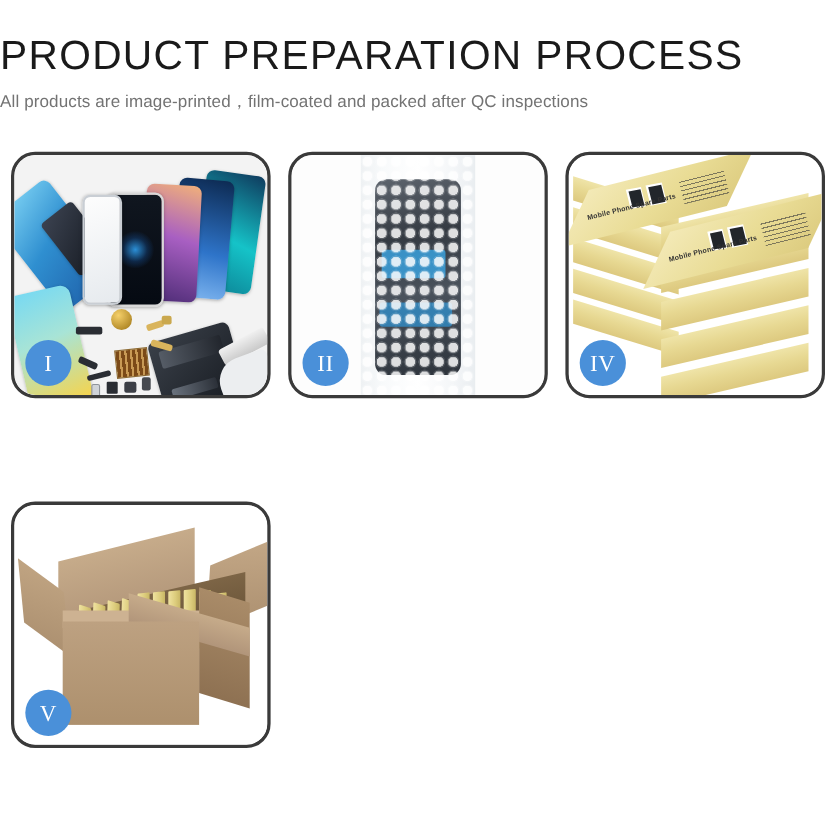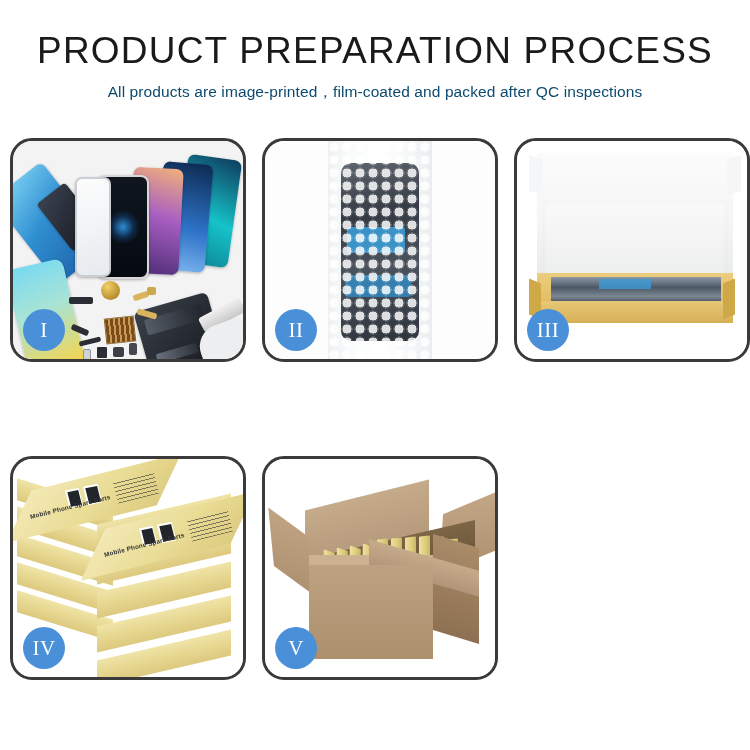--- a/index.html
+++ b/index.html
@@ -7,38 +7,38 @@
   body {
     width: 750px;
     height: 750px;
     background: #ffffff;
     font-family: "Liberation Sans", sans-serif;
     overflow: hidden;
     position: relative;
   }
 
   
-  .header { padding-top: 30px; text-align: center; }
+  .header { padding-top: 30px; text-align: left; }
 
   .page-title {
     font-family: "Liberation Sans", sans-serif;
     font-size: 37px;
     font-weight: 400;
     letter-spacing: 1.2px;
     color: #1a1a1a;
     line-height: 1.15;
     white-space: nowrap;
   }
 
   .page-subtitle {
     margin-top: 9px;
     font-family: "Liberation Sans", sans-serif;
     font-size: 15.5px;
     font-weight: 400;
-    color: #0c4a6e;
+    color: #737373;
     letter-spacing: 0.1px;
     white-space: nowrap;
   }
 
   
   .grid {
     position: absolute;
     left: 10px;
     top: 138px;
     width: 735px;
@@ -435,33 +435,20 @@
   <div class="panel">
     <div class="panel-photo">
       <div class="p2-bg"></div>
       <div class="bw-sleeve"></div>
       <div class="bw-item"></div>
       <div class="bubbles"></div>
     </div>
     <div class="badge">II</div>
   </div>
 
-  <div class="panel">
-    <div class="panel-photo">
-      <div class="p3-bg"></div>
-      <div class="b3-lid"></div>
-      <div class="b3-foam"></div>
-      <div class="b3-tray"></div>
-      <div class="b3-prod"></div>
-      <div class="b3-tray-front"></div>
-      <div class="b3-tray-l"></div>
-      <div class="b3-tray-r"></div>
-    </div>
-    <div class="badge">III</div>
-  </div>
 
   <div class="panel">
     <div class="panel-photo">
       <div class="p4-bg"></div>
       <div class="stackwrap">
         <div class="sbox sbox-bl bl5"></div>
         <div class="sbox sbox-bl bl4"></div>
         <div class="sbox sbox-bl bl3"></div>
         <div class="sbox sbox-bl bl2"></div>
         <div class="sbox sbox-bl bl1"></div>

